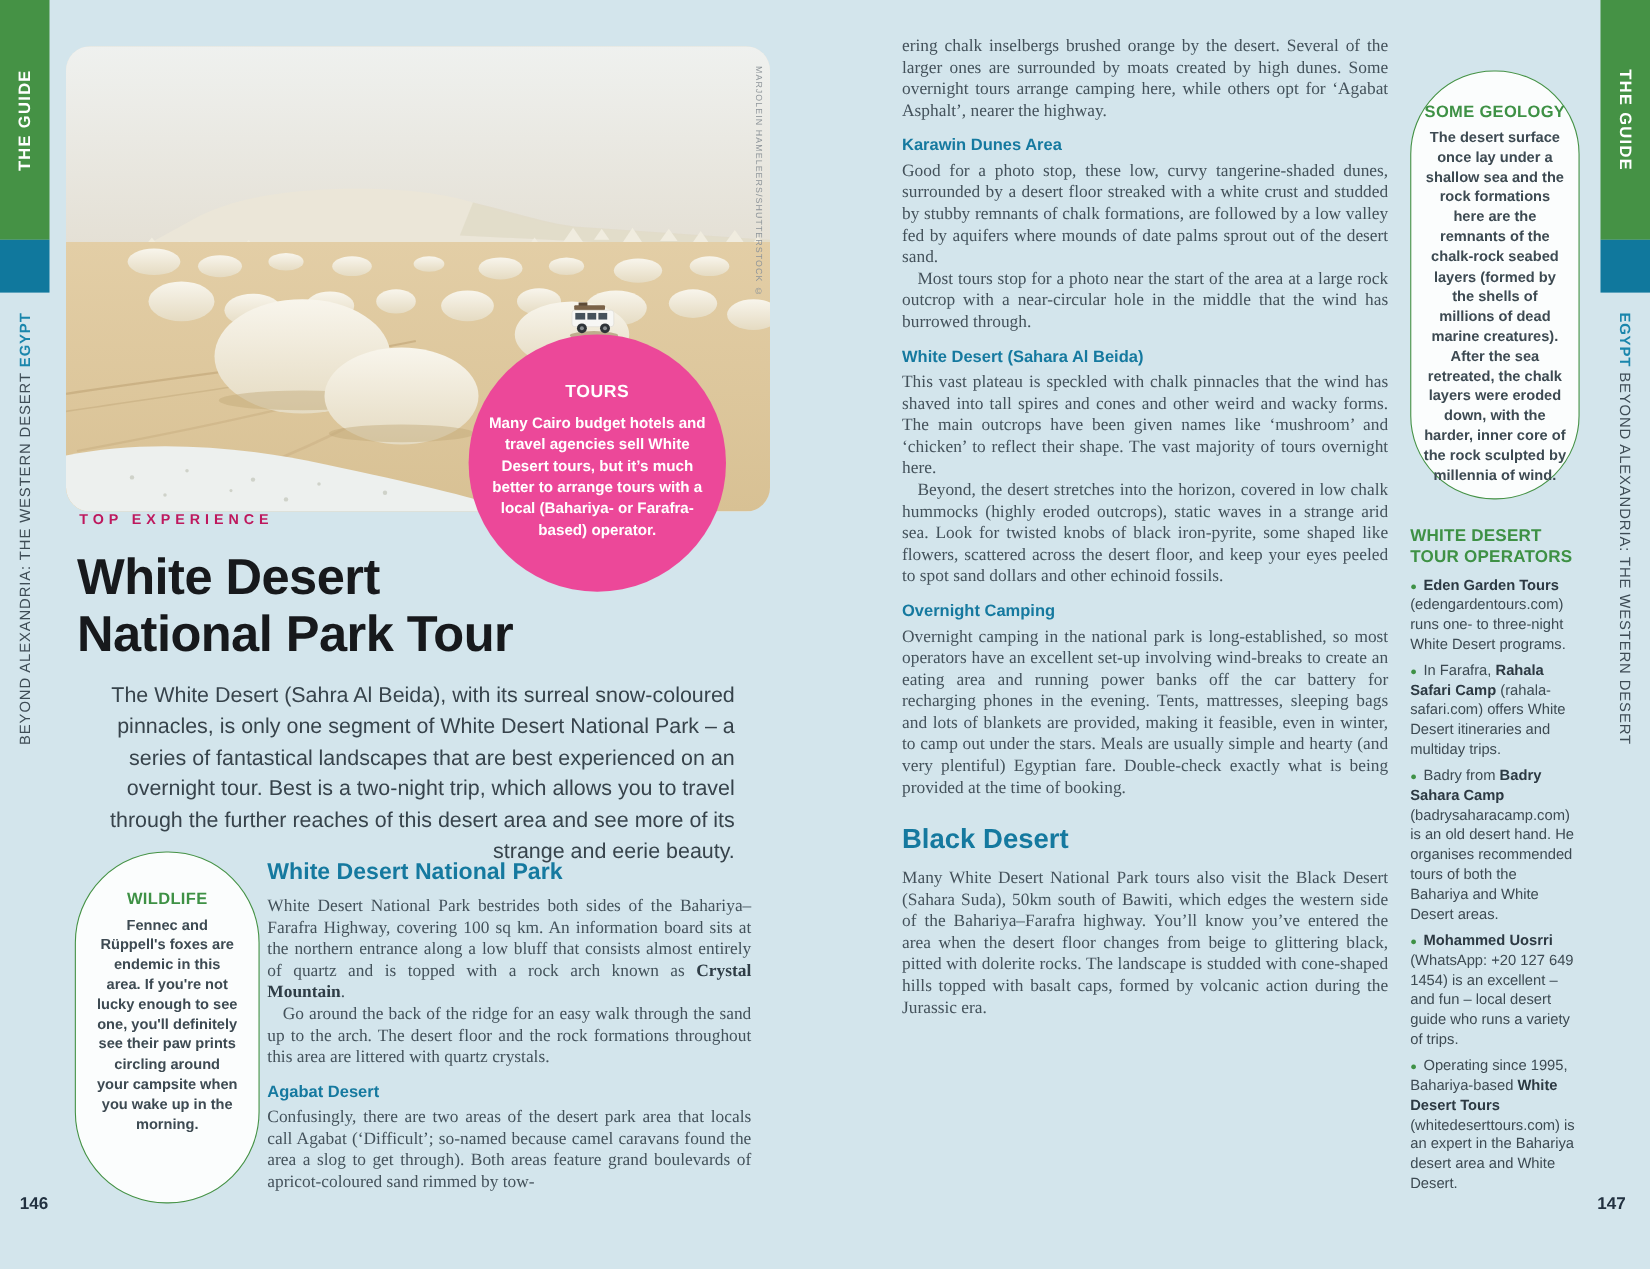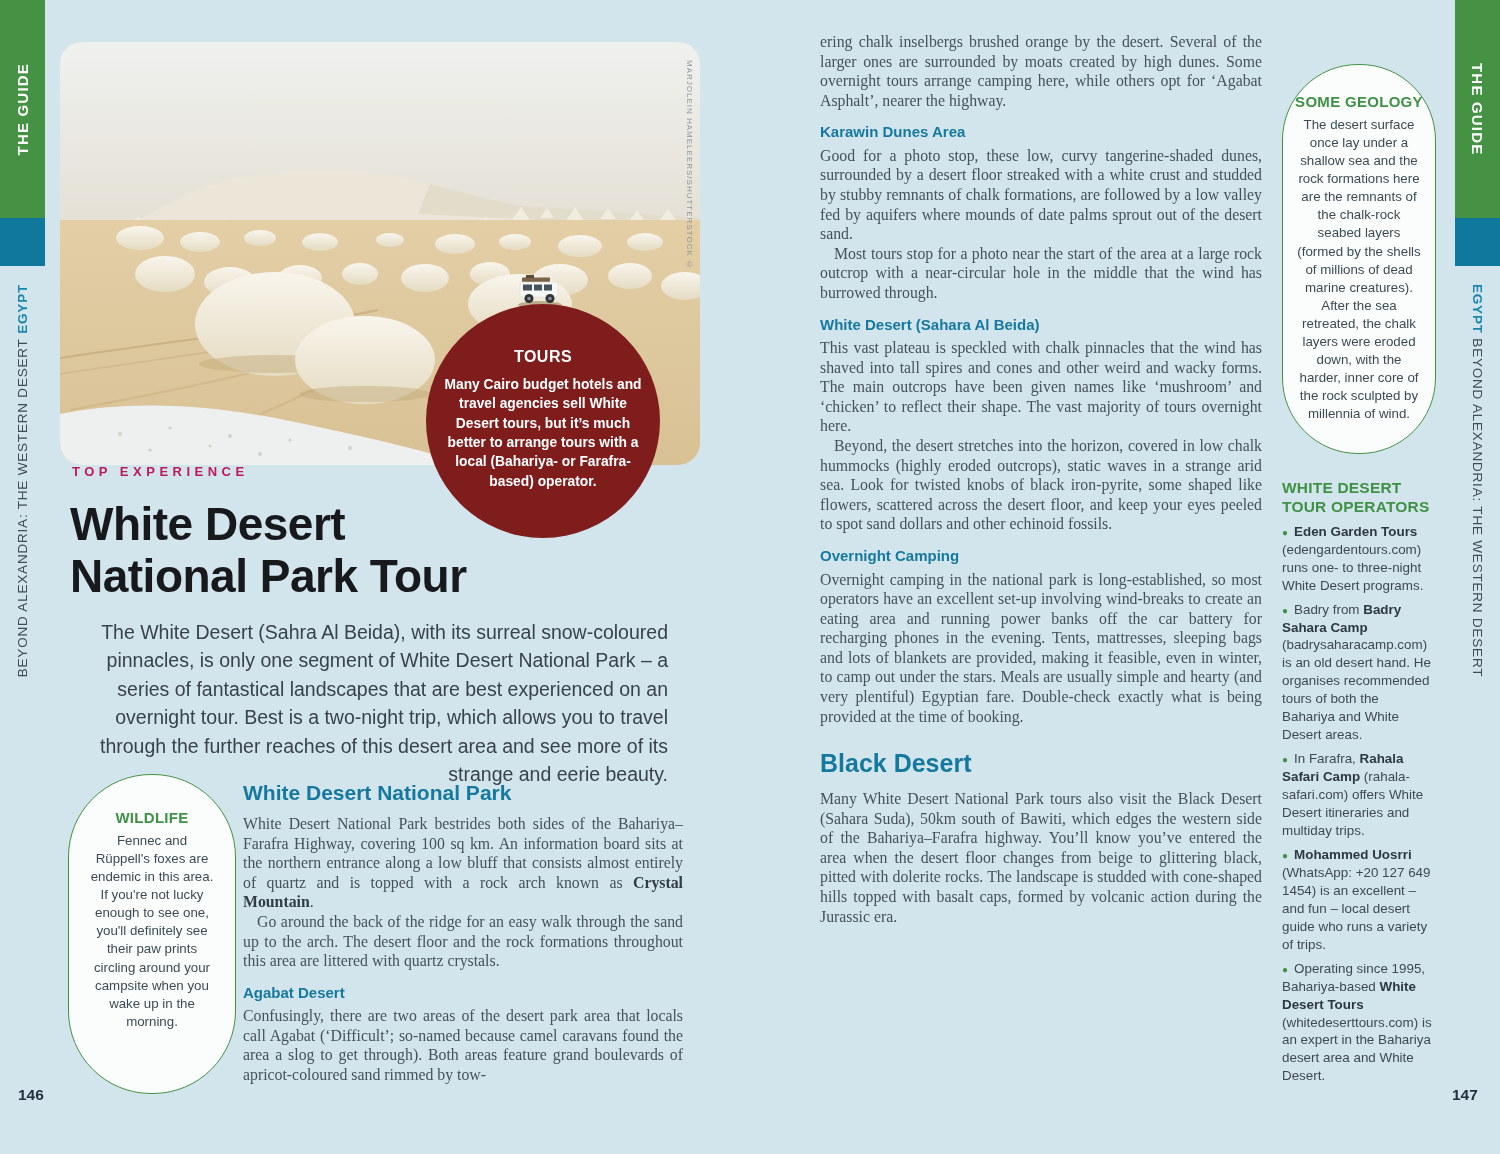--- a/index.html
+++ b/index.html
@@ -20,37 +20,37 @@
   .rail-caption span{font-size:13.5px;letter-spacing:.8px;color:#3e4c55;white-space:nowrap;}
   .rail-caption .accent{color:#1a86ac;font-weight:700;}
   
   .photo{position:absolute;left:60px;top:42px;width:640px;height:423px;border-radius:22px;
          overflow:hidden;background:#e6e2d6;}
   .photo svg{position:absolute;left:0;top:0;width:100%;height:100%;}
   .credit{position:absolute;right:6px;top:18px;writing-mode:vertical-rl;font-size:8px;
           letter-spacing:1px;color:#8d9499;}
   
   .tours{position:absolute;left:426px;top:304px;width:234px;height:234px;border-radius:50%;
-         background:#7f1d1d;color:#fff;text-align:center;}
+         background:#ec4899;color:#fff;text-align:center;}
   .tours h3{margin:44px 0 0;font-size:16px;font-weight:800;letter-spacing:.5px;}
   .tours p{width:202px;margin:9px auto 0;font-size:13.8px;font-weight:700;line-height:1.4;}
   
   .kicker{position:absolute;left:72px;top:464px;color:#be185d;font-size:13px;font-weight:700;
           letter-spacing:4.5px;}
   .title{position:absolute;left:70px;top:498px;font-size:46px;line-height:1.14;font-weight:900;
          color:#17191c;letter-spacing:-.5px;}
   .intro{position:absolute;left:72px;top:618px;width:596px;font-size:19.5px;line-height:1.46;
          color:#37434b;text-align:right;}
   
   .oval{position:absolute;background:#fbfdfd;border:1.6px solid #459245;text-align:center;}
   .oval.wildlife{left:68px;top:774px;width:166px;height:318px;border-radius:83px;}
   .oval.geology{left:1282px;top:64px;width:152px;height:388px;border-radius:76px;}
   .oval h4{margin:34px 0 0;color:#3e9145;font-size:15px;font-weight:700;letter-spacing:.3px;}
   .oval.geology h4{margin-top:28px;}
-  .oval p{width:130px;margin:6px auto 0;font-size:13.3px;line-height:1.36;color:#3d4a52;}
+  .oval p{width:130px;margin:6px auto 0;font-size:13.3px;line-height:1.36;color:#3d4a52;font-weight:bold;}
   .oval.wildlife p{width:128px;}
   
   .col{position:absolute;font-family:"Liberation Serif",serif;font-size:15.8px;line-height:1.24;
        color:#44525b;text-align:justify;}
   .col1{left:243px;top:780px;width:440px;}
   .col2{left:820px;top:32px;width:442px;}
   .col h2{font-family:"Liberation Sans",sans-serif;font-size:21px;font-weight:700;color:#15799f;
           margin:0 0 8px;text-align:left;}
   .col h2.big{font-size:25px;margin:22px 0 10px;}
   .col h3{font-family:"Liberation Sans",sans-serif;font-size:15px;font-weight:700;color:#15799f;
@@ -217,22 +217,22 @@
   </div>
 
   <div class="oval geology">
     <h4>SOME GEOLOGY</h4>
     <p>The desert surface once lay under a shallow sea and the rock formations here are the remnants of the chalk-rock seabed layers (formed by the shells of millions of dead marine creatures). After the sea retreated, the chalk layers were eroded down, with the harder, inner core of the rock sculpted by millennia of wind.</p>
   </div>
 
   <div class="operators">
     <h4>WHITE DESERT TOUR OPERATORS</h4>
     <div class="op"><span class="bullet">●</span><span></span><b>Eden Garden Tours</b><span> (edengardentours.com) runs one- to three-night White Desert programs.</span></div>
+    <div class="op"><span class="bullet">●</span><span>In Farafra, </span><b>Rahala Safari Camp</b><span> (rahala-safari.com) offers White Desert itineraries and multiday trips.</span></div>
     <div class="op"><span class="bullet">●</span><span>Badry from </span><b>Badry Sahara Camp</b><span> (badrysaharacamp.com) is an old desert hand. He organises recommended tours of both the Bahariya and White Desert areas.</span></div>
-    <div class="op"><span class="bullet">●</span><span>In Farafra, </span><b>Rahala Safari Camp</b><span> (rahala-safari.com) offers White Desert itineraries and multiday trips.</span></div>
     <div class="op"><span class="bullet">●</span><span></span><b>Mohammed Uosrri</b><span> (WhatsApp: +20 127 649 1454) is an excellent – and fun – local desert guide who runs a variety of trips.</span></div>
     <div class="op"><span class="bullet">●</span><span>Operating since 1995, Bahariya-based </span><b>White Desert Tours</b><span> (whitedeserttours.com) is an expert in the Bahariya desert area and White Desert.</span></div>
   </div>
 
   <div class="rail-tab right">
     <span class="vert-down">THE GUIDE</span>
   </div>
   <div class="rail-teal right"></div>
   <div class="rail-caption right">
     <span class="vert-down"><span class="accent">EGYPT</span> <span>BEYOND ALEXANDRIA: THE WESTERN DESERT</span></span>

